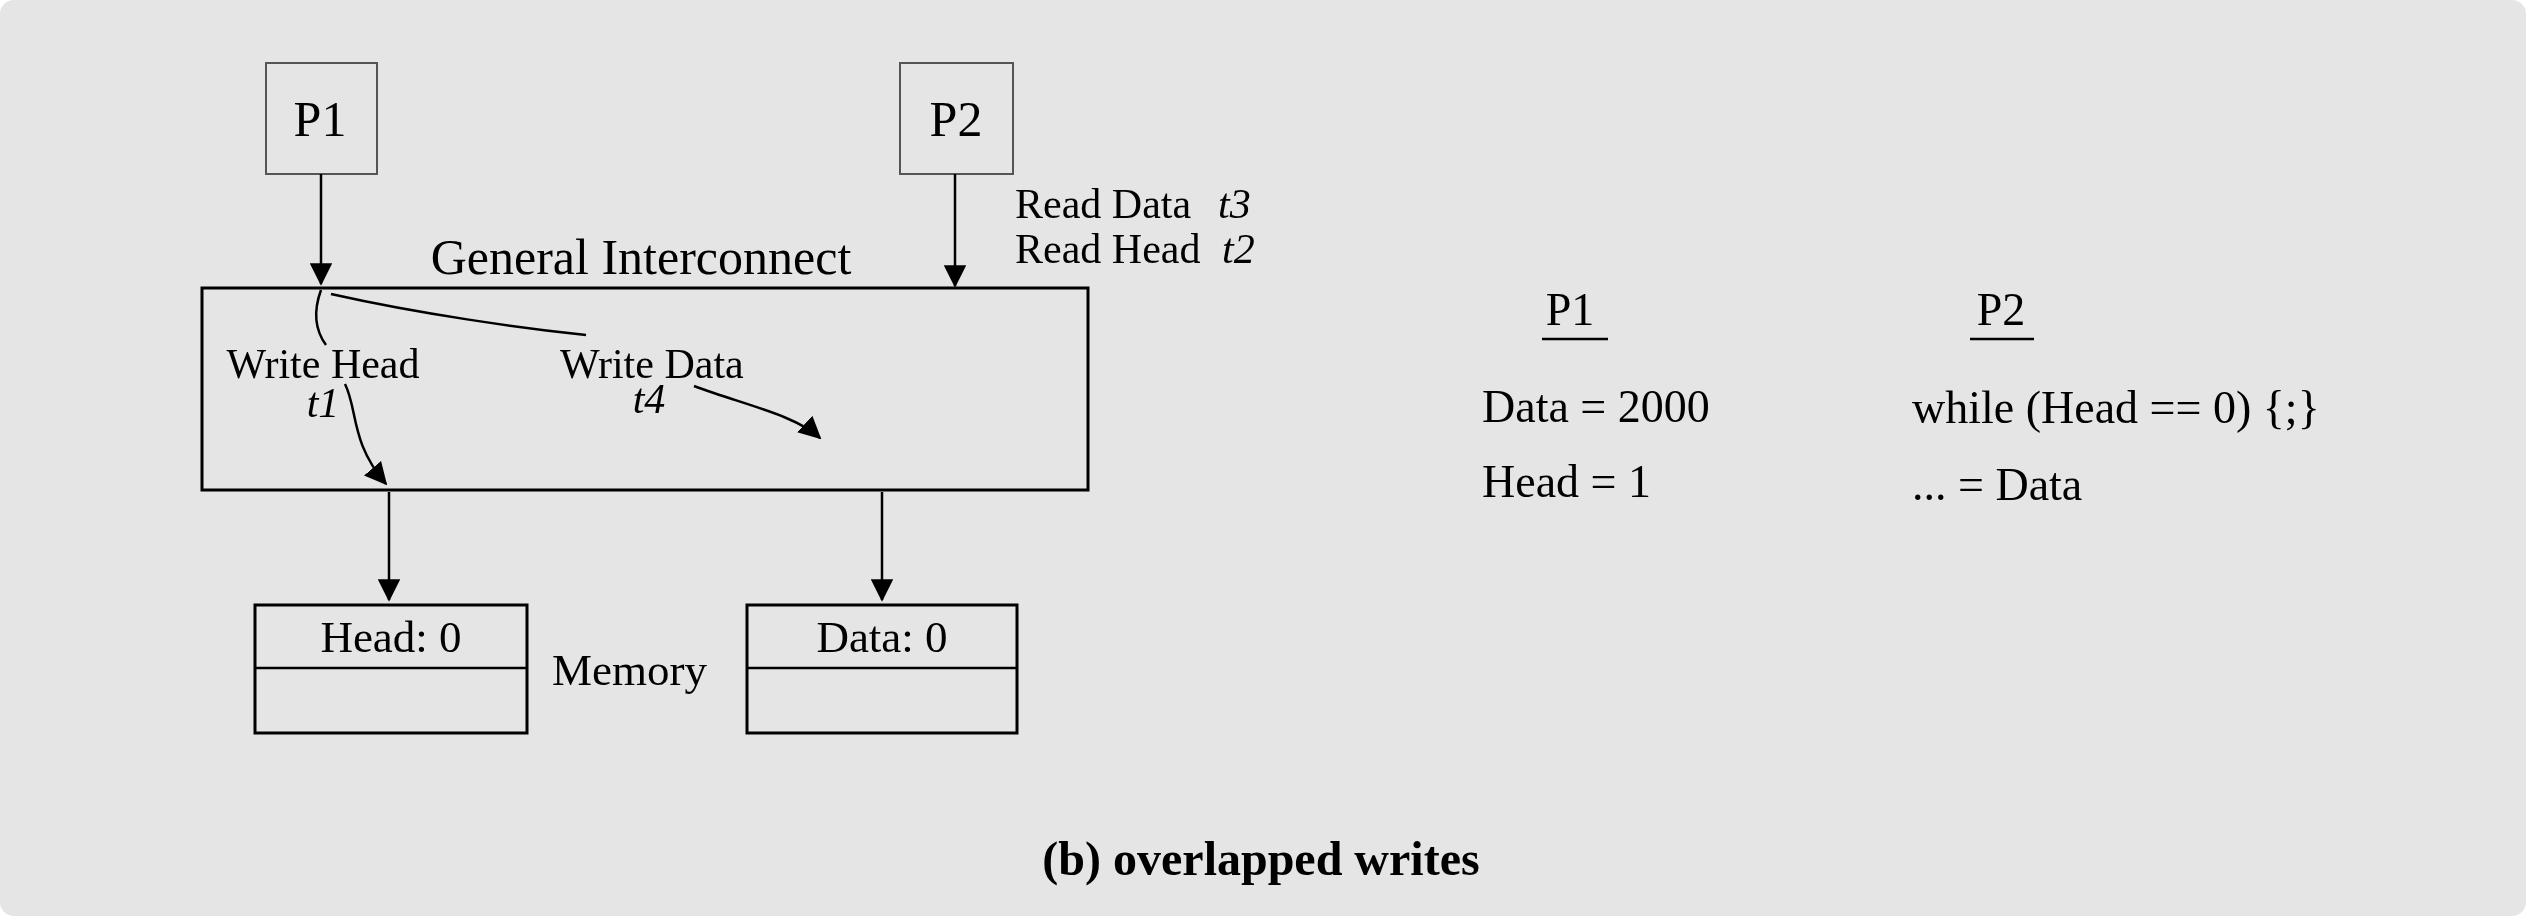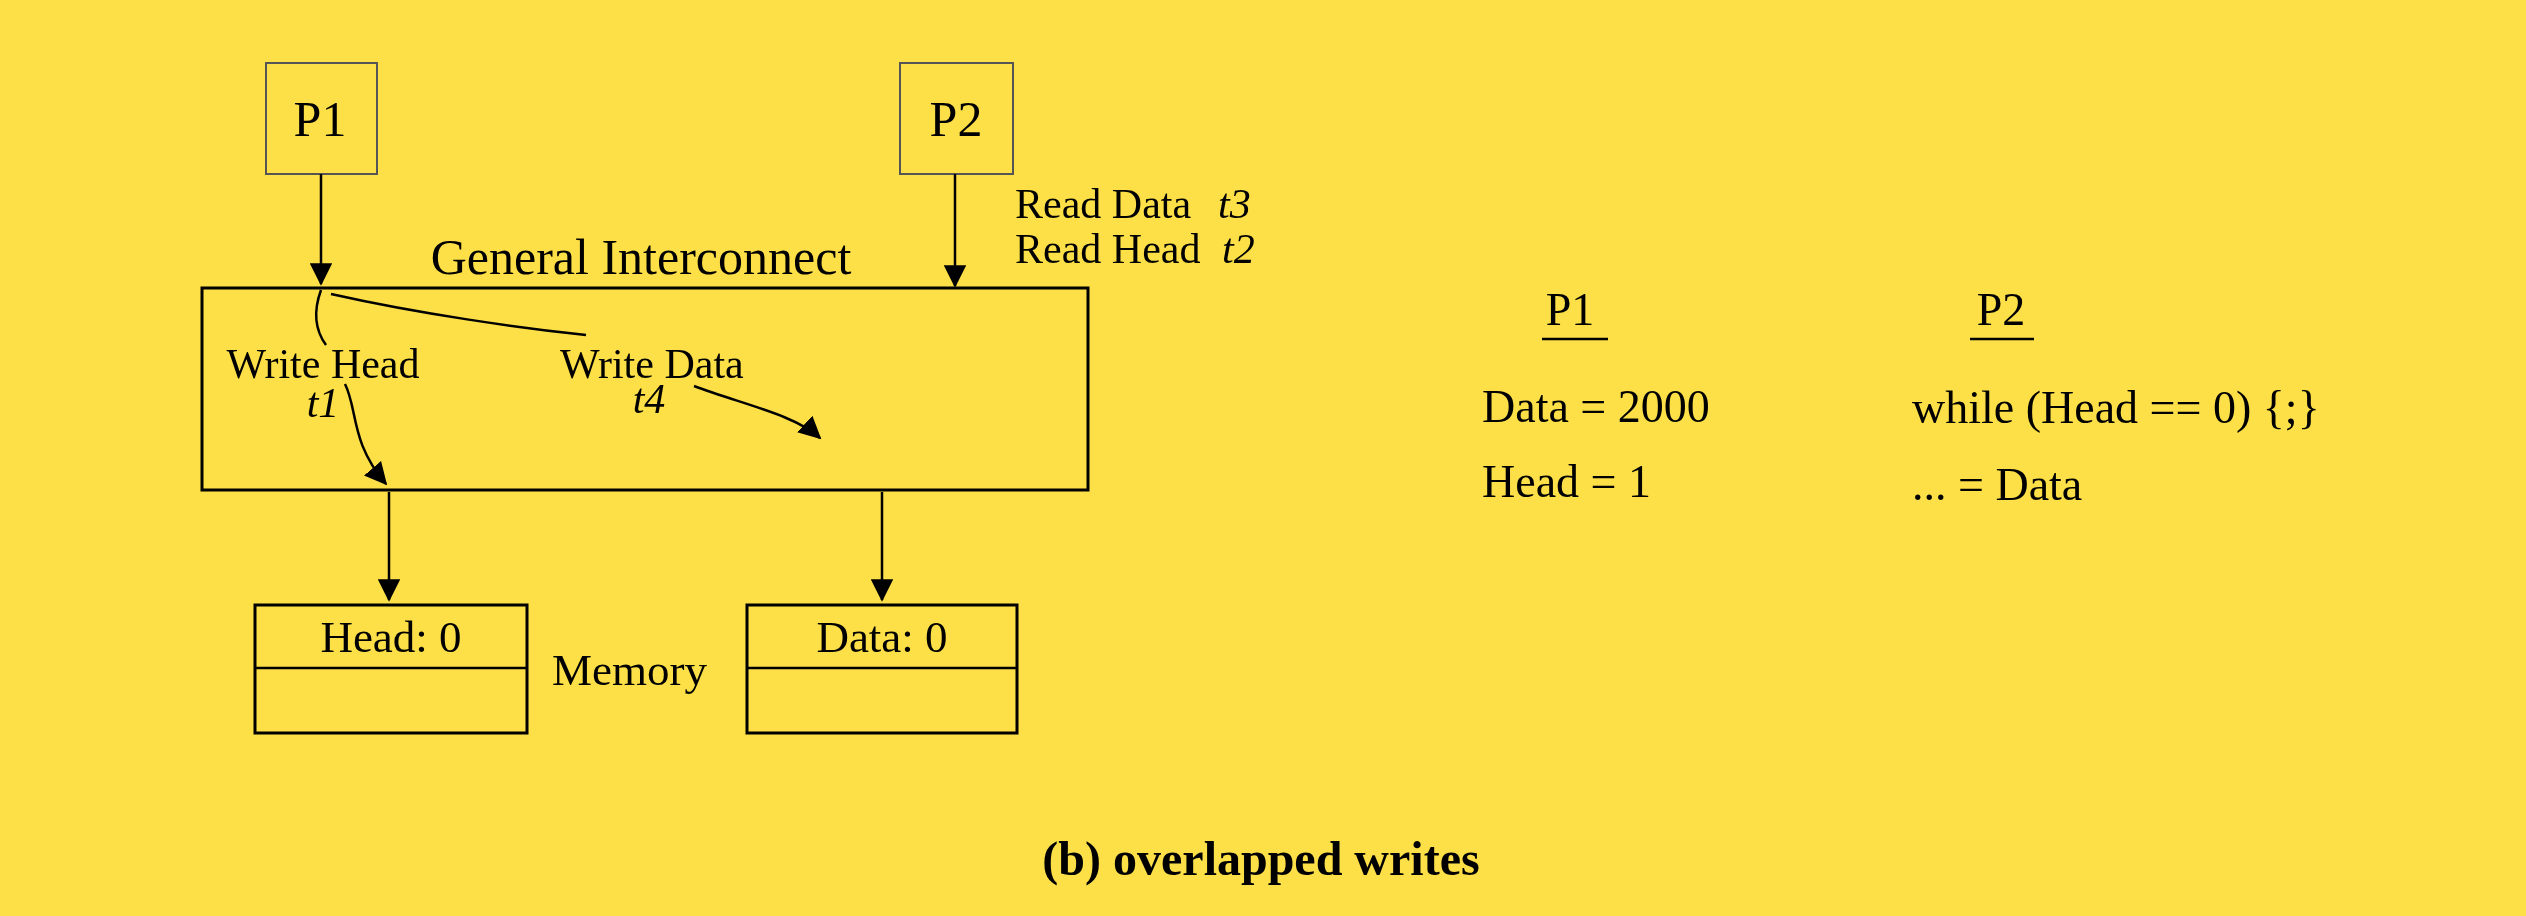--- a/index.html
+++ b/index.html
@@ -7,22 +7,23 @@
     padding: 0;
     background: #ffffff;
     width: 2526px;
     height: 916px;
     font-family: "Liberation Serif", serif;
   }
   #figure-wrap {
     position: relative;
     width: 2526px;
     height: 916px;
-    background: #fde047;
+    background: #e5e5e5;
     overflow: hidden;
+    border-radius: 14px;
   }
   svg { display: block; }
   text {
     font-family: "Liberation Serif", serif;
     fill: #000000;
   }
   .lbl-proc   { font-size: 50px; }
   .lbl-title  { font-size: 50px; }
   .lbl-small  { font-size: 42px; }
   .lbl-time   { font-size: 42px; font-style: italic; }

